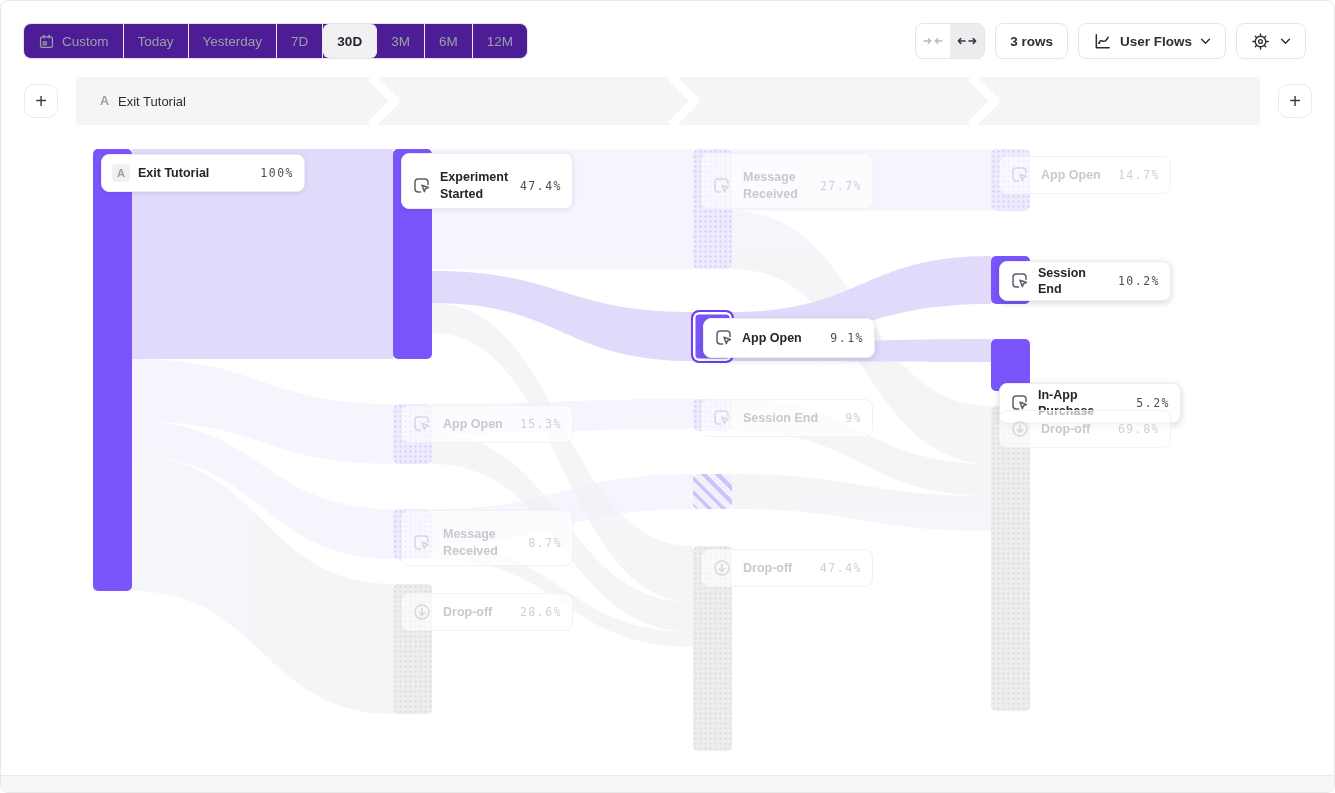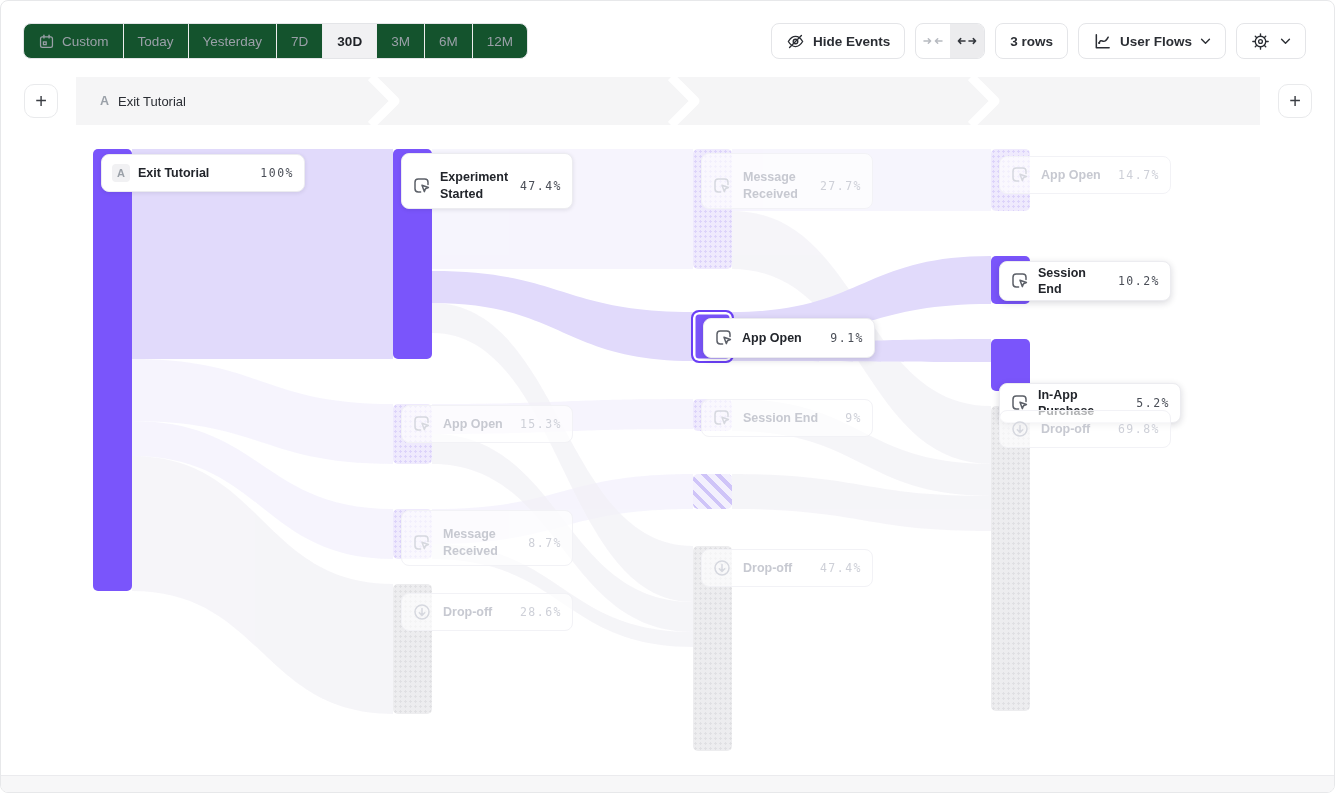--- a/index.html
+++ b/index.html
@@ -9,28 +9,28 @@
     font-family:"Liberation Sans",sans-serif; overflow:hidden;
   }
   .app {
     position:absolute; inset:0; border:1px solid #e7e8ea; border-radius:8px;
     background:#fff; overflow:hidden;
   }
 
   
   .date-group {
     position:absolute; top:22px; left:22px; height:36px; display:flex;
-    border:1px solid #e4e5e8; border-radius:8px; background:#14532d; overflow:hidden;text-align:center;
+    border:1px solid #e4e5e8; border-radius:8px; background:#4c1d95; overflow:hidden;text-align:center;
   }
   .date-seg {
     display:flex; align-items:center; gap:7px; padding:0 14px; font-size:13.5px;
     color:#9aa0a8; border-right:1px solid #ededee; cursor:pointer; white-space:nowrap;
   }
   .date-seg:last-child { border-right:none; }
-  .date-seg.sel { background:#f1f1f3; color:#1f2227; font-weight:700; }
+  .date-seg.sel { background:#f1f1f3; color:#1f2227; font-weight:700;border-radius:6px; }
 
   .toolbar-right { position:absolute; top:22px; right:28px; display:flex; gap:10px; align-items:center; }
   .btn {
     display:flex; align-items:center; gap:8px; height:36px; padding:0 14px;
     background:#fff; border:1px solid #e4e5e8; border-radius:8px;
     font-size:13.5px; font-weight:600; color:#2b2e34; cursor:pointer; white-space:nowrap;
   }
   .seg-arrows { display:flex; height:36px; border:1px solid #e4e5e8; border-radius:8px; overflow:hidden; background:#fff; }
   .seg { width:34px; height:100%; display:flex; align-items:center; justify-content:center; cursor:pointer; }
   .seg.sel { background:#ececee; }
@@ -132,30 +132,20 @@
       </div>
     <div class="date-seg">
         <span>6M</span>
       </div>
     <div class="date-seg">
         <span>12M</span>
       </div>
   </div>
 
   <div class="toolbar-right">
-    <div class="btn">
-      <span style="display:flex">
-        <svg width="19" height="19" viewBox="0 0 24 24" fill="none" stroke="#2b2e34" stroke-width="1.7" stroke-linecap="round">
-          <path d="M3 12c2.6-4.4 6-6.4 9-6.4s6.4 2 9 6.4c-2.6 4.4-6 6.4-9 6.4s-6.4-2-9-6.4z"></path>
-          <circle cx="12" cy="12" r="2.9"></circle>
-          <line x1="4.5" y1="19.5" x2="19.5" y2="4.5"></line>
-        </svg>
-      </span>
-      <span>Hide Events</span>
-    </div>
 
     <div class="seg-arrows">
       <div class="seg">
         <span style="display:flex">
           <svg width="22" height="14" viewBox="0 0 28 16" fill="none" stroke="#b7bac0" stroke-width="1.8" stroke-linecap="round" stroke-linejoin="round">
             <path d="M2.5 8h8.5M11 8 8 5M11 8l-3 3"></path>
             <path d="M25.5 8H17m0 0 3-3m-3 3 3 3"></path>
           </svg>
         </span>
       </div>

